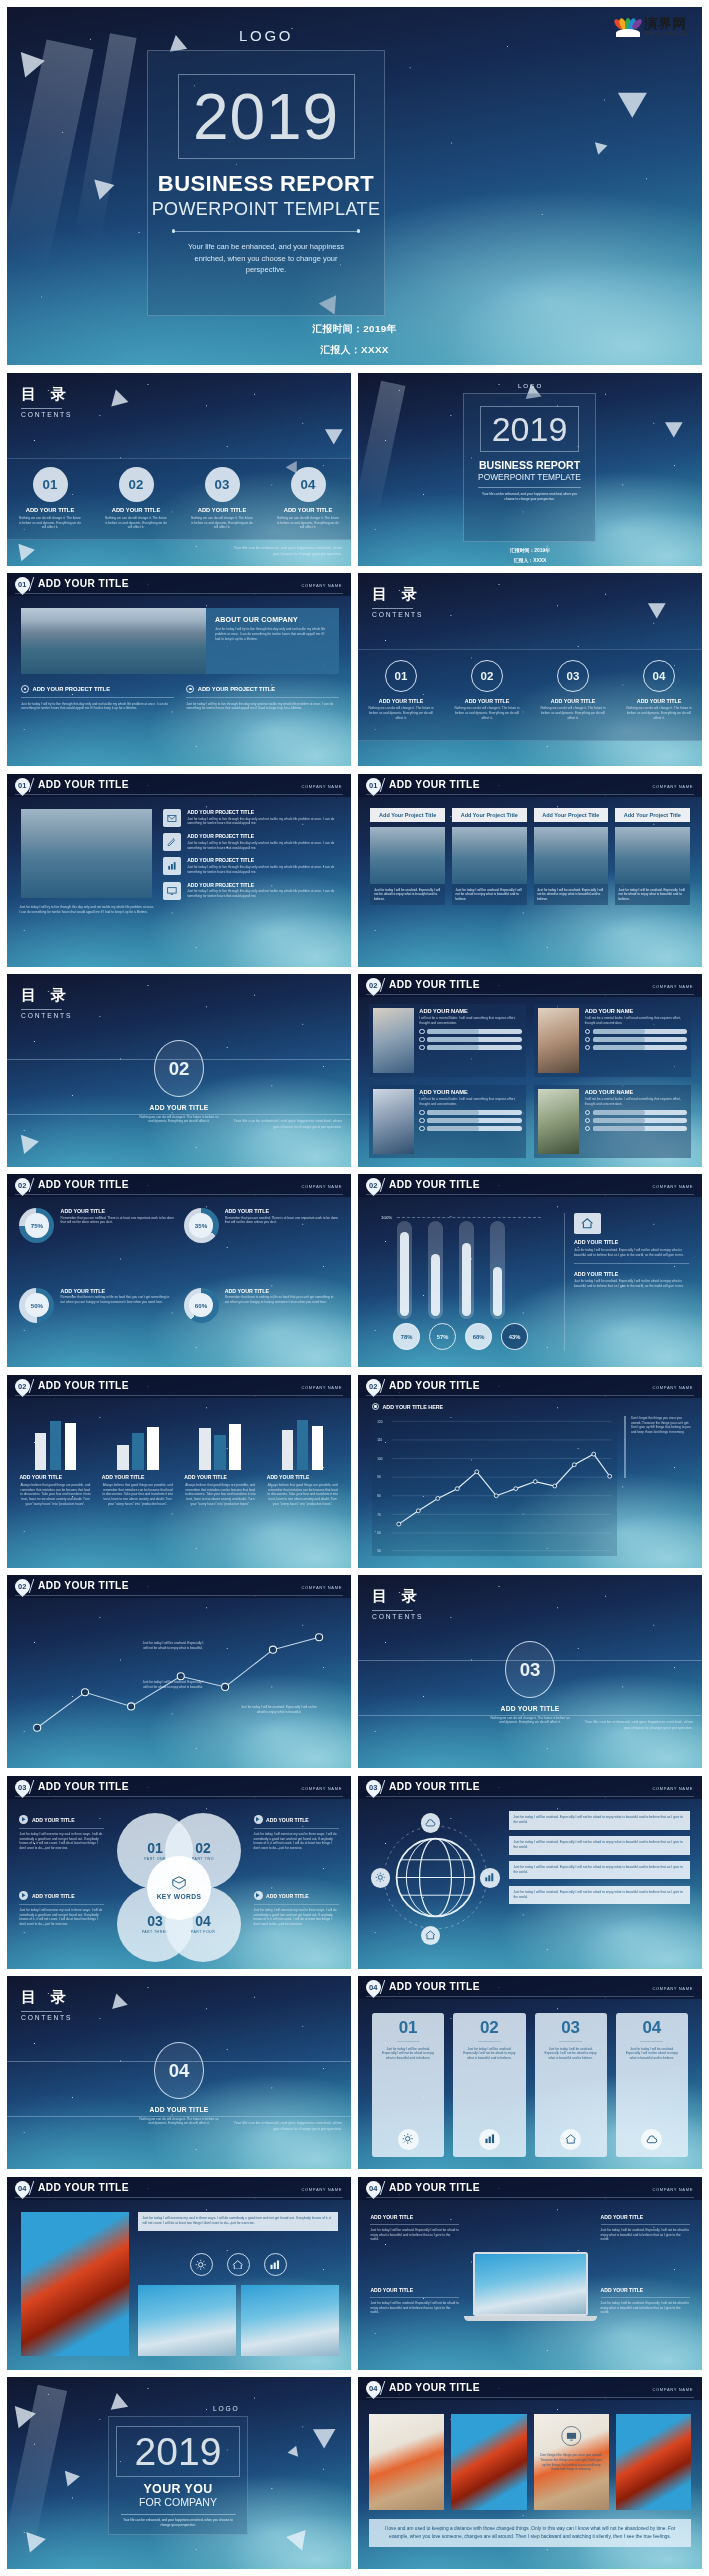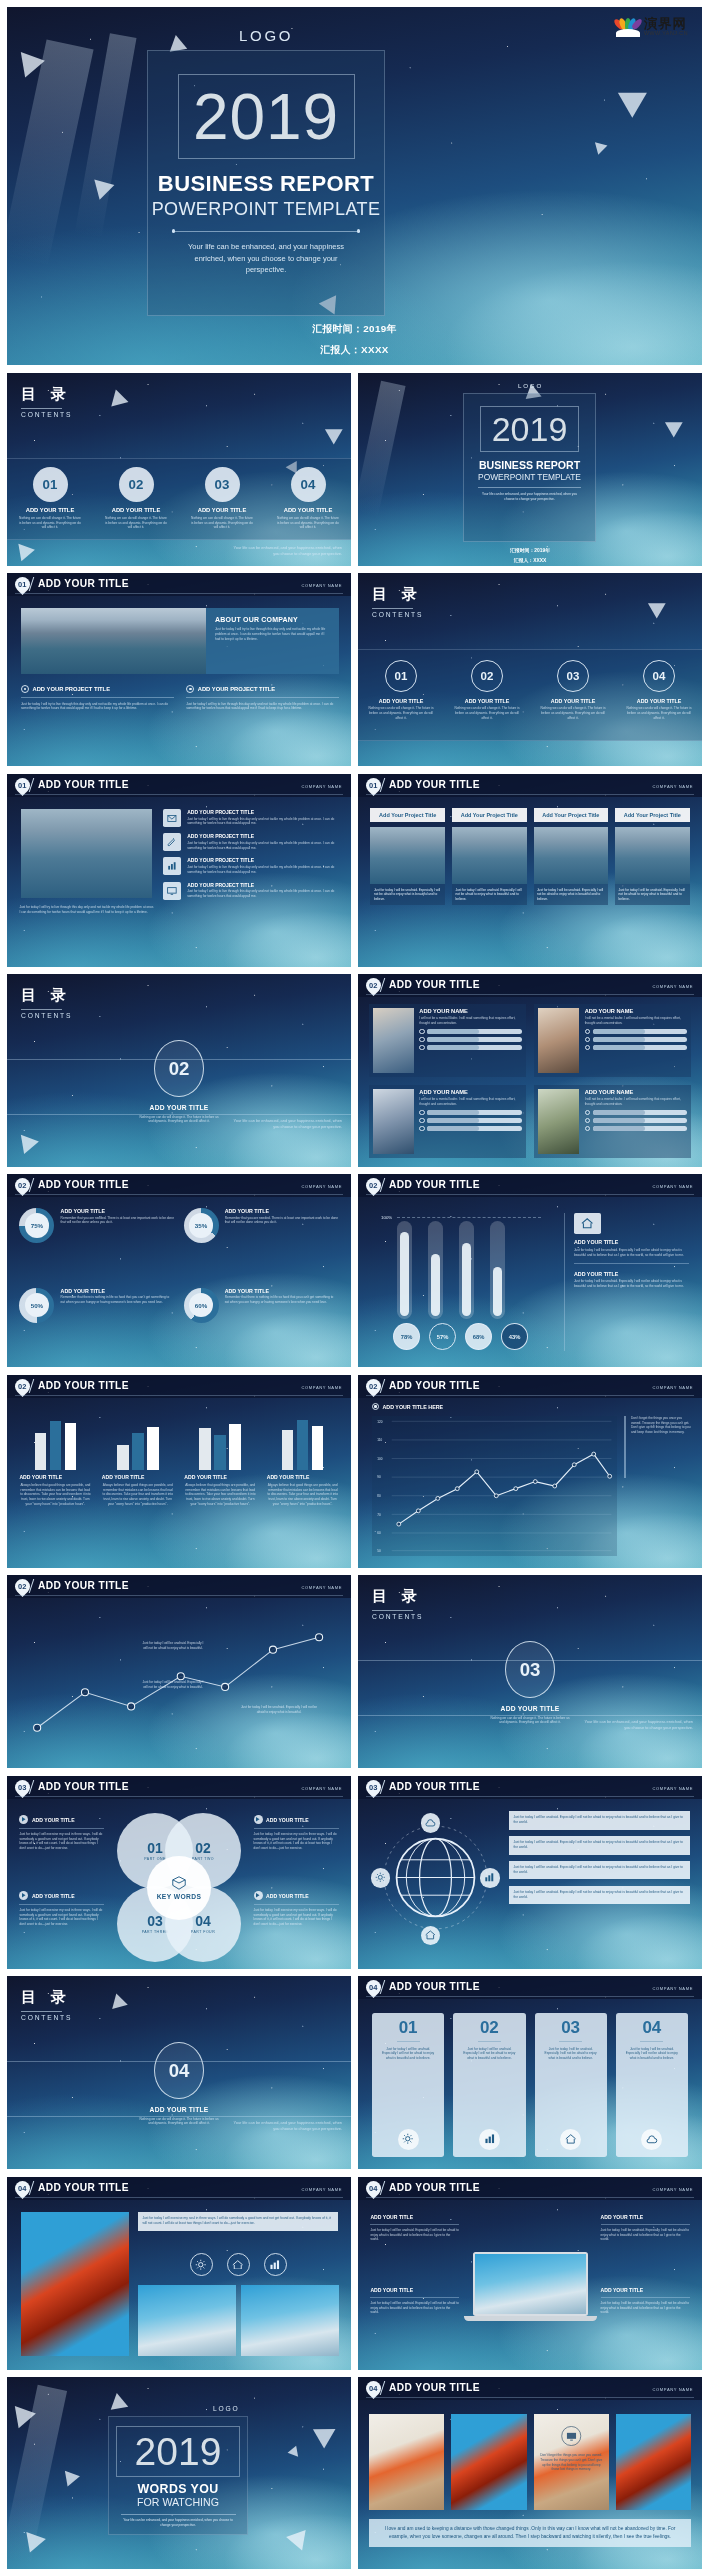--- a/index.html
+++ b/index.html
@@ -1157,22 +1157,22 @@
       <div class="plane" style="left:312px;top:50px;transform:rotate(60deg) scale(1.4);"></div>
       <div class="plane" style="left:280px;top:69px;transform:rotate(140deg) scale(.7);"></div>
       <div class="plane" style="left:18px;top:160px;transform:rotate(200deg) scale(1.3);"></div>
       <div class="plane" style="left:284px;top:158px;transform:rotate(160deg) scale(1.3);"></div>
     </div>
     <div style="position:absolute;left:206px;top:28px;font-size:6.7px;letter-spacing:1.8px;color:#dce9f5;">LOGO</div>
     <div style="position:absolute;left:101px;top:39px;width:140px;height:119px;background:rgba(32,70,110,.28);border:0.9px solid rgba(200,222,240,.24);display:flex;flex-direction:column;align-items:center;">
       <div style="margin-top:9px;width:124px;height:51px;border:0.9px solid rgba(205,226,244,.42);display:flex;align-items:center;justify-content:center;">
         <div style="font-size:39px;font-weight:300;color:#d6dfe6;line-height:1;">2019</div>
       </div>
-      <div style="margin-top:5.3px;font-size:12.4px;font-weight:700;color:#fff;letter-spacing:0.4px;">WORDS YOU</div>
-      <div style="margin-top:0px;font-size:10.6px;color:#e5eff8;">FOR WATCHING</div>
+      <div style="margin-top:5.3px;font-size:12.4px;font-weight:700;color:#fff;letter-spacing:0.4px;">YOUR YOU</div>
+      <div style="margin-top:0px;font-size:10.6px;color:#e5eff8;">FOR COMPANY</div>
       <div style="margin-top:5.3px;width:115px;height:0.9px;background:rgba(200,224,244,.5);"></div>
       <div style="margin-top:3.5px;width:117px;text-align:center;font-size:3.2px;line-height:1.5;color:#d5e5f3;">Your life can be enhanced, and your happiness enriched, when you choose to change your perspective.</div>
     </div>
   </div>
 
   <div class="slide" style="left:358px;top:2377px;width:344px;height:192px;">
     <div class="bg"></div>
       <div class="stars"></div>
     <div class="hdr">
       <div class="pin">

